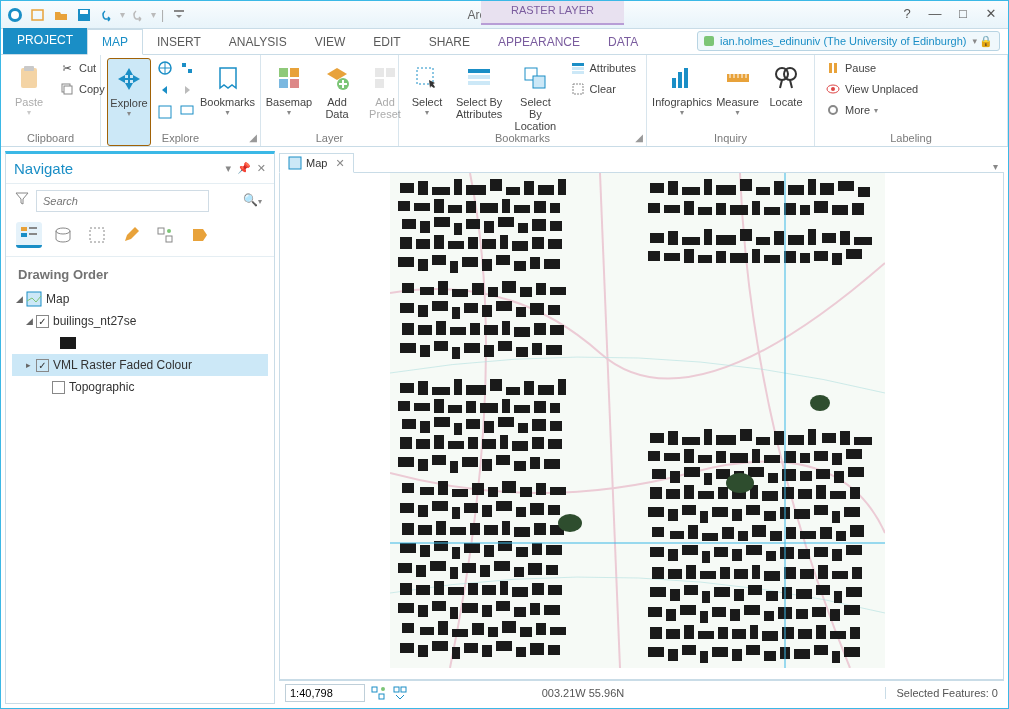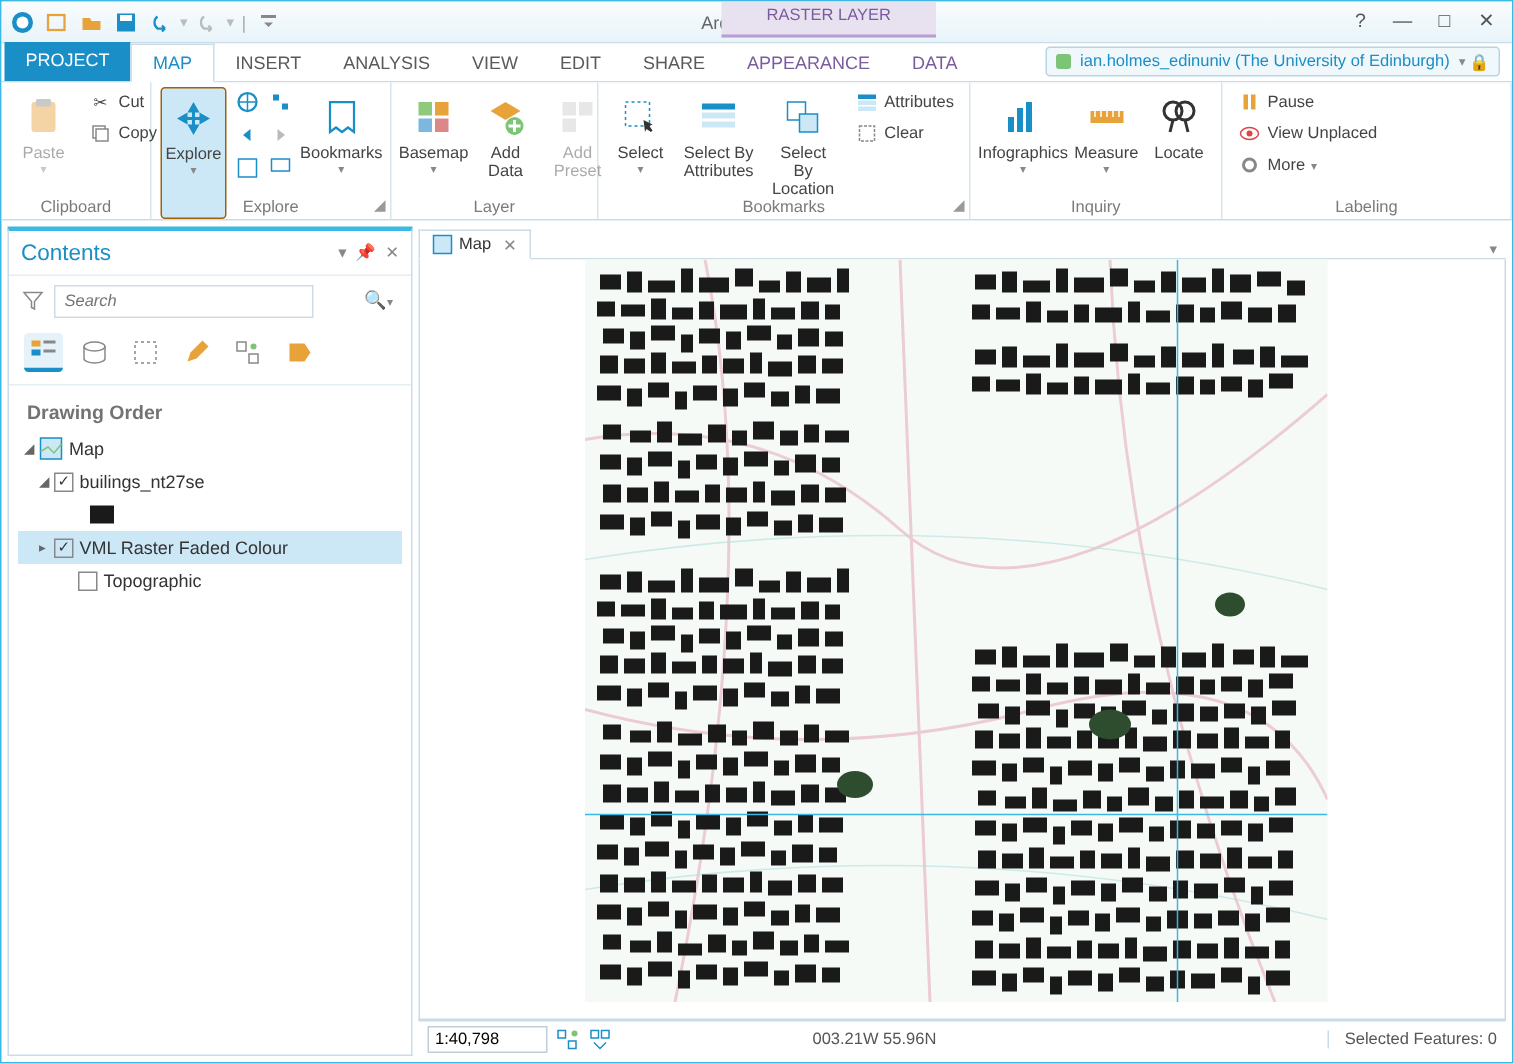--- a/index.html
+++ b/index.html
@@ -40,21 +40,21 @@
 .mg { width: 20px; height: 20px; display: flex; align-items: center; justify-content: center; cursor: pointer; border-radius: 2px; }
 .expand-arrow { position: absolute; right: 3px; bottom: 3px; color: #999; font-size: 10px; cursor: pointer; }
 
 
 .main { display: flex; height: calc(100% - 28px - 26px - 92px); }
 .contents-pane { width: 270px; border-right: 1px solid #c9dce7; display: flex; flex-direction: column; background: #fff; border-top: 3px solid #3bb8e6; margin: 4px 0 4px 4px; border-left: 1px solid #c9dce7; border-bottom: 1px solid #c9dce7; }
 .pane-header { height: 30px; display: flex; align-items: center; padding: 0 8px; border-bottom: 1px solid #e5eef3; }
 .pane-title { color: #1a8ec6; font-size: 15px; flex: 1; font-weight: 400; }
 .pane-icons { display: flex; gap: 6px; color: #888; }
 .pane-icons span { cursor: pointer; font-size: 11px; }
-.search-row { display: flex; gap: 4px; padding: 6px 8px; align-items: center; }
+.search-row { display: flex; gap: 4px; padding: 6px 8px; align-items: flex-start; }
 .funnel { width: 18px; height: 18px; color: #888; cursor: pointer; }
 .searchbox { flex: 1; border: 1px solid #d0dce5; height: 22px; padding: 0 22px 0 6px; font-size: 11px; color: #888; font-style: italic; position: relative; }
 .search-wrap { flex: 1; position: relative; }
 .search-mag { position: absolute; right: 4px; top: 3px; color: #888; font-size: 12px; }
 .tocicons { display: flex; gap: 8px; padding: 4px 10px 8px 10px; border-bottom: 1px solid #e5eef3; }
 .toc-ic { width: 26px; height: 26px; display: flex; align-items: center; justify-content: center; cursor: pointer; border-radius: 3px; }
 .toc-ic.active { border-bottom: 3px solid #1a8ec6; background: #e5f2fa; }
 .draw-order { padding: 10px 12px 6px 12px; font-weight: 600; color: #737373; font-size: 13px; }
 .tree { padding: 0 6px; font-size: 12px; color: #333; }
 .tree-row { display: flex; align-items: center; height: 22px; padding: 0 4px; cursor: pointer; }
@@ -421,21 +421,21 @@
       </div>
     </div>
     <div class="group-label">Labeling</div>
   </div>
 </div>
 
 <div class="main">
 
   <div class="contents-pane">
     <div class="pane-header">
-      <div class="pane-title">Contents</div>
+      <div class="pane-title">Navigate</div>
       <div class="pane-icons">
         <span>▾</span>
         <span>📌</span>
         <span>✕</span>
       </div>
     </div>
     <div class="search-row">
       <div class="funnel">
           <svg width="16" height="16">
             <path d="M2 3h12l-5 6v5l-2-1v-4z" fill="none" stroke="#888"></path>

